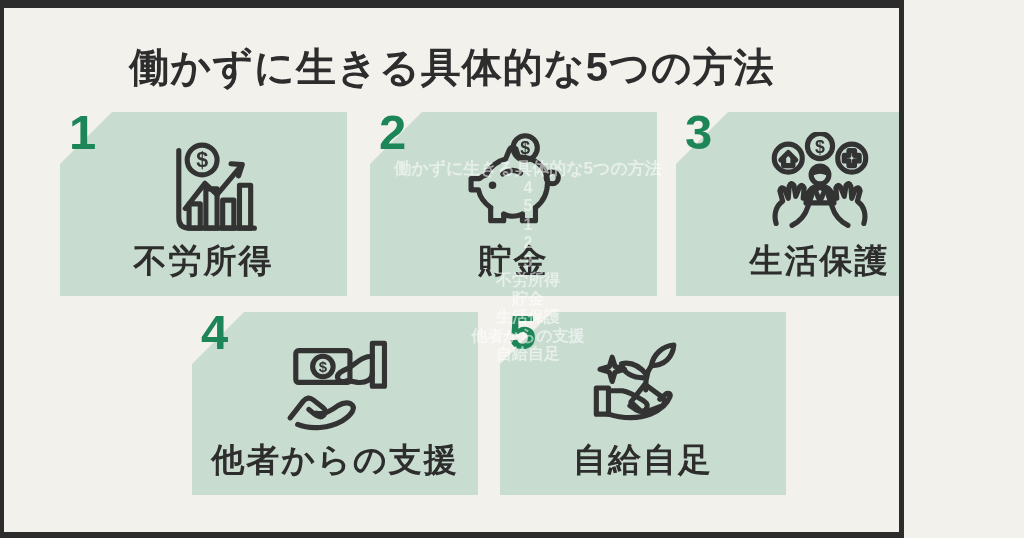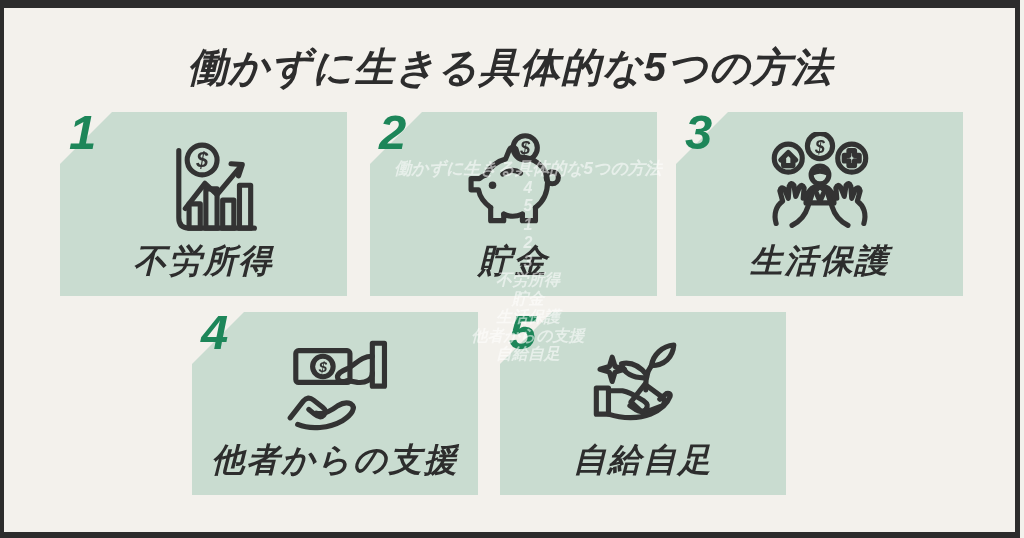--- a/index.html
+++ b/index.html
@@ -5,25 +5,24 @@
   :root{
     --bg:#f3f1ec;
     --frame:#2c2c2c;
     --card-green:#c9dcd0;
     --number-green:#1d8659;
     --text-dark:#2d2d2d;
     --icon-stroke:#333333;
   }
   html,body{margin:0;padding:0;background:var(--bg);}
   .canvas{
-    position:relative;width:1020px;height:538px;background:var(--bg);
+    position:relative;width:904px;height:538px;background:var(--bg);
     overflow:hidden;
     font-family:"Liberation Sans","DejaVu Sans",sans-serif;
     color:var(--text-dark);
-    font-style:italic;
   }
   .frame{
     position:absolute;inset:0;box-sizing:border-box;
     border-style:solid;border-color:var(--frame);
     border-width:8px 5px 6px 4px;
     z-index:20;pointer-events:none;
   }
   .page-title{
     position:absolute;left:0;right:0;top:40px;
     text-align:center;font-size:40px;font-weight:800;

